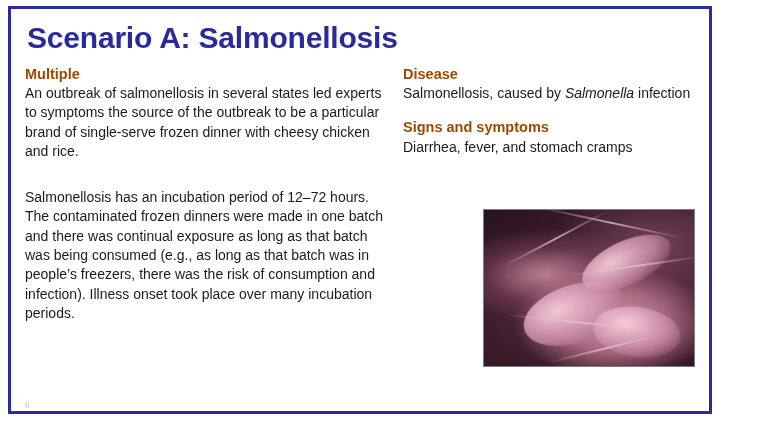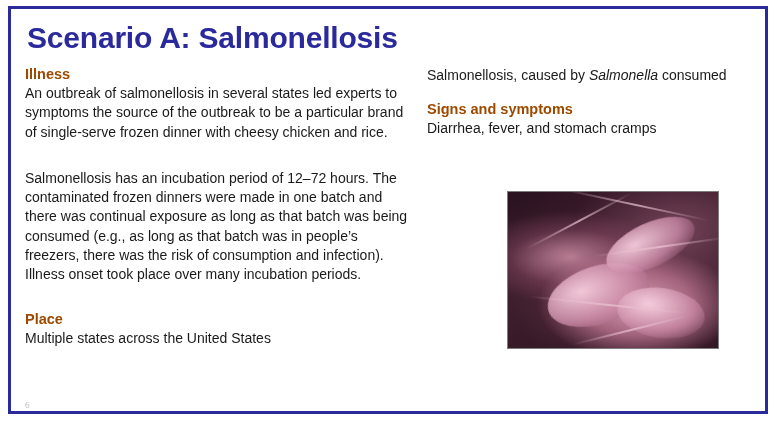--- a/index.html
+++ b/index.html
@@ -10,21 +10,21 @@
   body {
     width: 784px;
     height: 427px;
     font-family: "Liberation Sans", sans-serif;
     overflow: hidden;
   }
   .slide {
     position: absolute;
     left: 8px;
     top: 6px;
-    width: 760px;
+    width: 704px;
     height: 408px;
     background: #ffffff;
     border: 3px solid #2a2a9c;
     box-sizing: border-box;
   }
   .slide-inner {
     position: relative;
     width: 100%;
     height: 100%;
     box-sizing: border-box;
@@ -127,36 +127,33 @@
 <div class="slide">
   <div class="slide-inner">
 
     <div class="title">Scenario A: Salmonellosis</div>
 
     <div class="columns">
 
       <div class="col-left">
 
         <div class="block tight">
-          <div class="section-head">Illness</div>
+          <div class="section-head">Multiple</div>
           <p class="body-text para">An outbreak of salmonellosis in several states led experts to symptoms the source of the outbreak to be a particular brand of single-serve frozen dinner with cheesy chicken and rice.</p>
           <p class="body-text para">Salmonellosis has an incubation period of 12–72 hours. The contaminated frozen dinners were made in one batch and there was continual exposure as long as that batch was being consumed (e.g., as long as that batch was in people’s freezers, there was the risk of consumption and infection). Illness onset took place over many incubation periods.</p>
         </div>
 
-        <div class="block" style="margin-top:26px;">
-          <div class="section-head">Place</div>
-          <p class="body-text">Multiple states across the United States</p>
-        </div>
 
       </div>
 
       <div class="col-right">
 
         <div class="block">
-          <p class="body-text"><span>Salmonellosis, caused by </span><span class="italic">Salmonella</span><span> consumed</span></p>
+          <div class="section-head">Disease</div>
+          <p class="body-text"><span>Salmonellosis, caused by </span><span class="italic">Salmonella</span><span> infection</span></p>
         </div>
 
         <div class="block">
           <div class="section-head">Signs and symptoms</div>
           <p class="body-text">Diarrhea, fever, and stomach cramps</p>
         </div>
 
         <div class="photo">
           <div class="bg"></div>
           <div class="cell" style="left:18%; top:48%; width:105px; height:58px; transform:rotate(-18deg);"></div>

